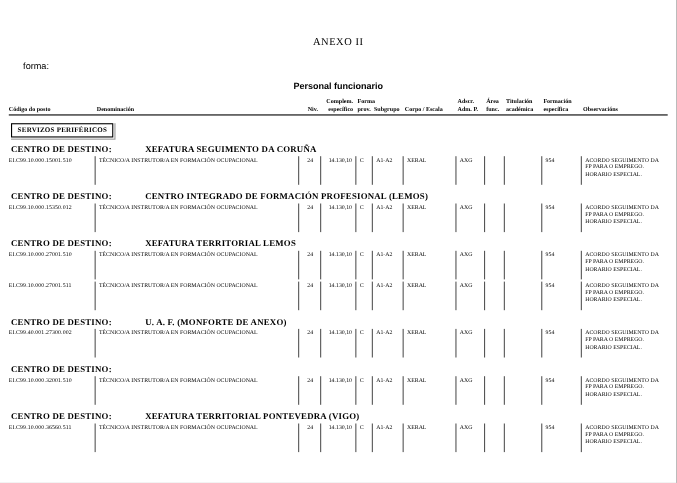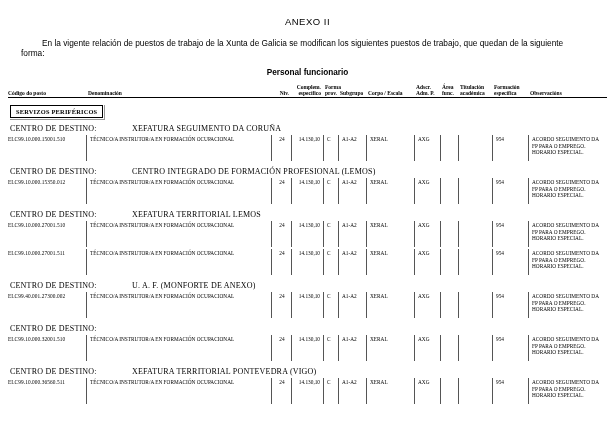--- a/index.html
+++ b/index.html
@@ -3,22 +3,22 @@
 <meta charset="utf-8">
 <style>
   html,body{margin:0;padding:0;background:#888;}
   .page{
     width:615px;height:439px;background:#ffffff;color:#000;
     box-sizing:border-box;padding:6px 8px 0 8px;position:relative;overflow:hidden;
     font-family:"Liberation Serif",serif;
     --cols:78px 185px 20px 32px 15px 28px 48px 26px 18px 34px 36px 1fr;
   }
   .doc-title{
-    text-align:center;font-family:Liberation Sans, sans-serif;
-    font-size:9.5px;letter-spacing:.5px;margin-top:10px;
+    text-align:center;font-family:Liberation Serif, serif;
+    font-size:9.5px;letter-spacing:.5px;margin-top:28px;
   }
   .intro{
     font-family:"Liberation Sans",sans-serif;font-size:8.3px;line-height:1.25;
     margin:11px 0 0 0;
   }
   .intro .l1{display:block;text-indent:34px;}
   .intro .l2{display:block;padding-left:13px;}
   .subtitle{
     text-align:center;font-family:"Liberation Sans",sans-serif;
     font-weight:bold;font-size:8.2px;margin-top:9px;
@@ -31,21 +31,21 @@
   .hcell{font-weight:bold;font-size:5.5px;line-height:1.15;padding:0 2px 0 2px;}
   .hcell .htop{min-height:6px;}
   .h-codigo{padding-left:0;}
   .h-niv{text-align:right;}
   .h-complem{text-align:right;}
   .section-badge{
     display:inline-block;border:1px solid #000;box-shadow:0 0 0 1px #fff,1px 1px 0 1px #999;
     font-weight:bold;font-size:6.4px;padding:2px 5px;margin:7px 0 0 2px;letter-spacing:.2px;
   }
   .centro{
-    display:flex;align-items:center;font-weight:normal;font-size:8px;
+    display:flex;align-items:center;font-weight:bold;font-size:8px;
     margin:6px 0 1px 2px;letter-spacing:.2px;
   }
   .centro-label{width:122px;flex:none;}
   .centro-name{flex:1;}
   .trow{
     display:grid;grid-template-columns:var(--cols);
     min-height:26px;margin-top:2px;
   }
   .tcell{
     font-size:5.3px;line-height:1.22;border-left:1px solid #555;
@@ -55,21 +55,20 @@
   .c-niv{text-align:center;}
   .c-complem{text-align:right;padding-right:3px;}
 </style>
 </head>
 <body>
 
 <div class="page">
   <div class="doc-title">ANEXO II</div>
 
   <p class="intro">
-    <span class="l1">En la vigente relación de puestos de trabajo de la Xunta de Galicia se modifican los siguientes puestos de trabajo, que quedan de la siguiente</span>
     <span class="l2">forma:</span>
   </p>
 
   <div class="subtitle">Personal funcionario</div>
 
   <div class="thead" id="thead">
       <div class="hcell h-codigo">
         <div class="htop"></div>
         <div class="hbot">Código do posto</div>
       </div>

